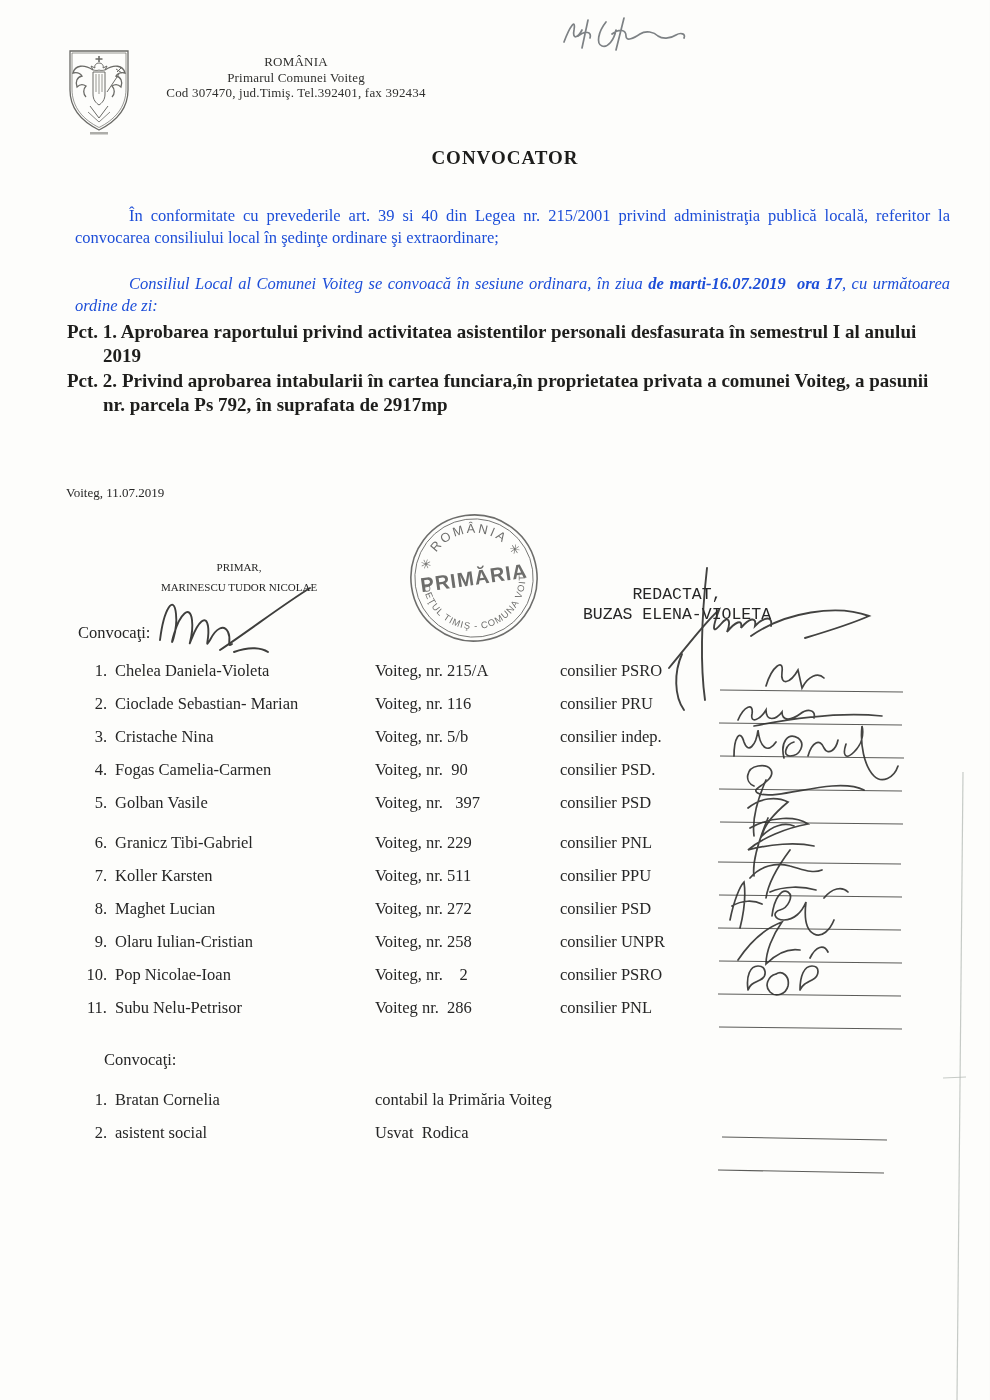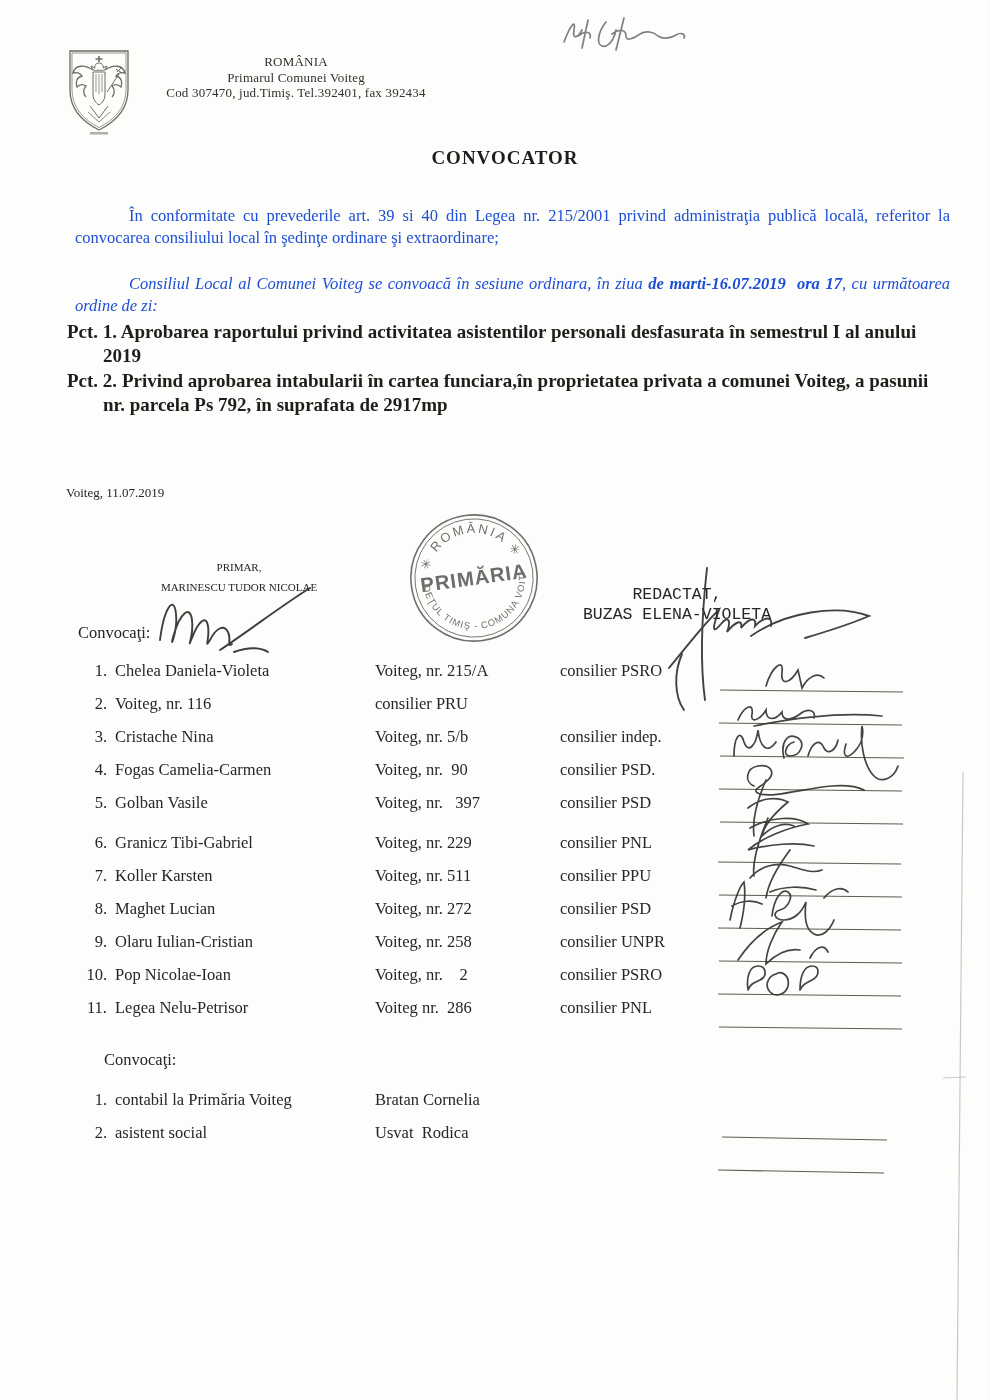--- a/index.html
+++ b/index.html
@@ -130,20 +130,21 @@
 
   <div class="list">
     <div class="row">
         <span class="cell-nr">1.</span>
         <span class="cell">Chelea Daniela-Violeta</span>
         <span class="cell">Voiteg, nr. 215/A</span>
         <span class="cell">consilier PSRO</span>
       </div>
     <div class="row">
         <span class="cell-nr">2.</span>
+        <span class="cell">Cioclade Sebastian- Marian</span>
         <span class="cell">Voiteg, nr. 116</span>
         <span class="cell">consilier PRU</span>
       </div>
     <div class="row">
         <span class="cell-nr">3.</span>
         <span class="cell">Cristache Nina</span>
         <span class="cell">Voiteg, nr. 5/b</span>
         <span class="cell">consilier indep.</span>
       </div>
     <div class="row">
@@ -183,32 +184,32 @@
         <span class="cell">consilier UNPR</span>
       </div>
     <div class="row">
         <span class="cell-nr">10.</span>
         <span class="cell">Pop Nicolae-Ioan</span>
         <span class="cell">Voiteg, nr.    2</span>
         <span class="cell">consilier PSRO</span>
       </div>
     <div class="row">
         <span class="cell-nr">11.</span>
-        <span class="cell">Legea Nelu-Petrisor</span>
+        <span class="cell">Subu Nelu-Petrisor</span>
         <span class="cell">Voiteg nr.  286</span>
         <span class="cell">consilier PNL</span>
       </div>
   </div>
 
   <div class="invitati-label">Convocaţi:</div>
   <div class="list2">
     <div class="row2">
         <span class="cell-nr">1.</span>
+        <span class="cell">Bratan Cornelia</span>
         <span class="cell">contabil la Primăria Voiteg</span>
-        <span class="cell">Bratan Cornelia</span>
       </div>
     <div class="row2">
         <span class="cell-nr">2.</span>
         <span class="cell">asistent social</span>
         <span class="cell">Usvat  Rodica</span>
       </div>
   </div>
 
   <svg class="overlay" viewBox="0 0 990 1400">
 

